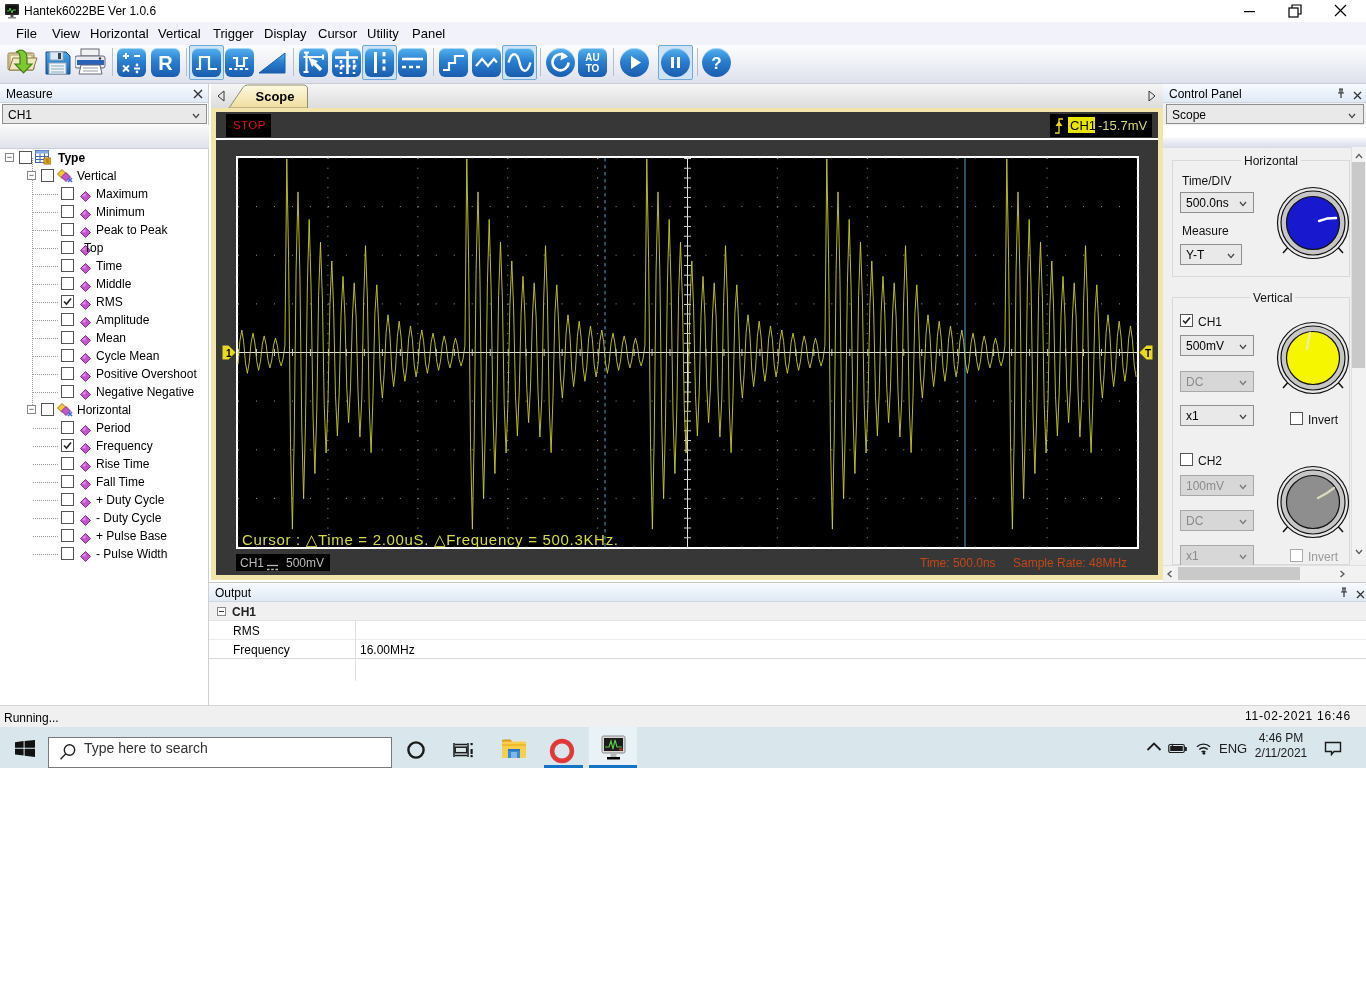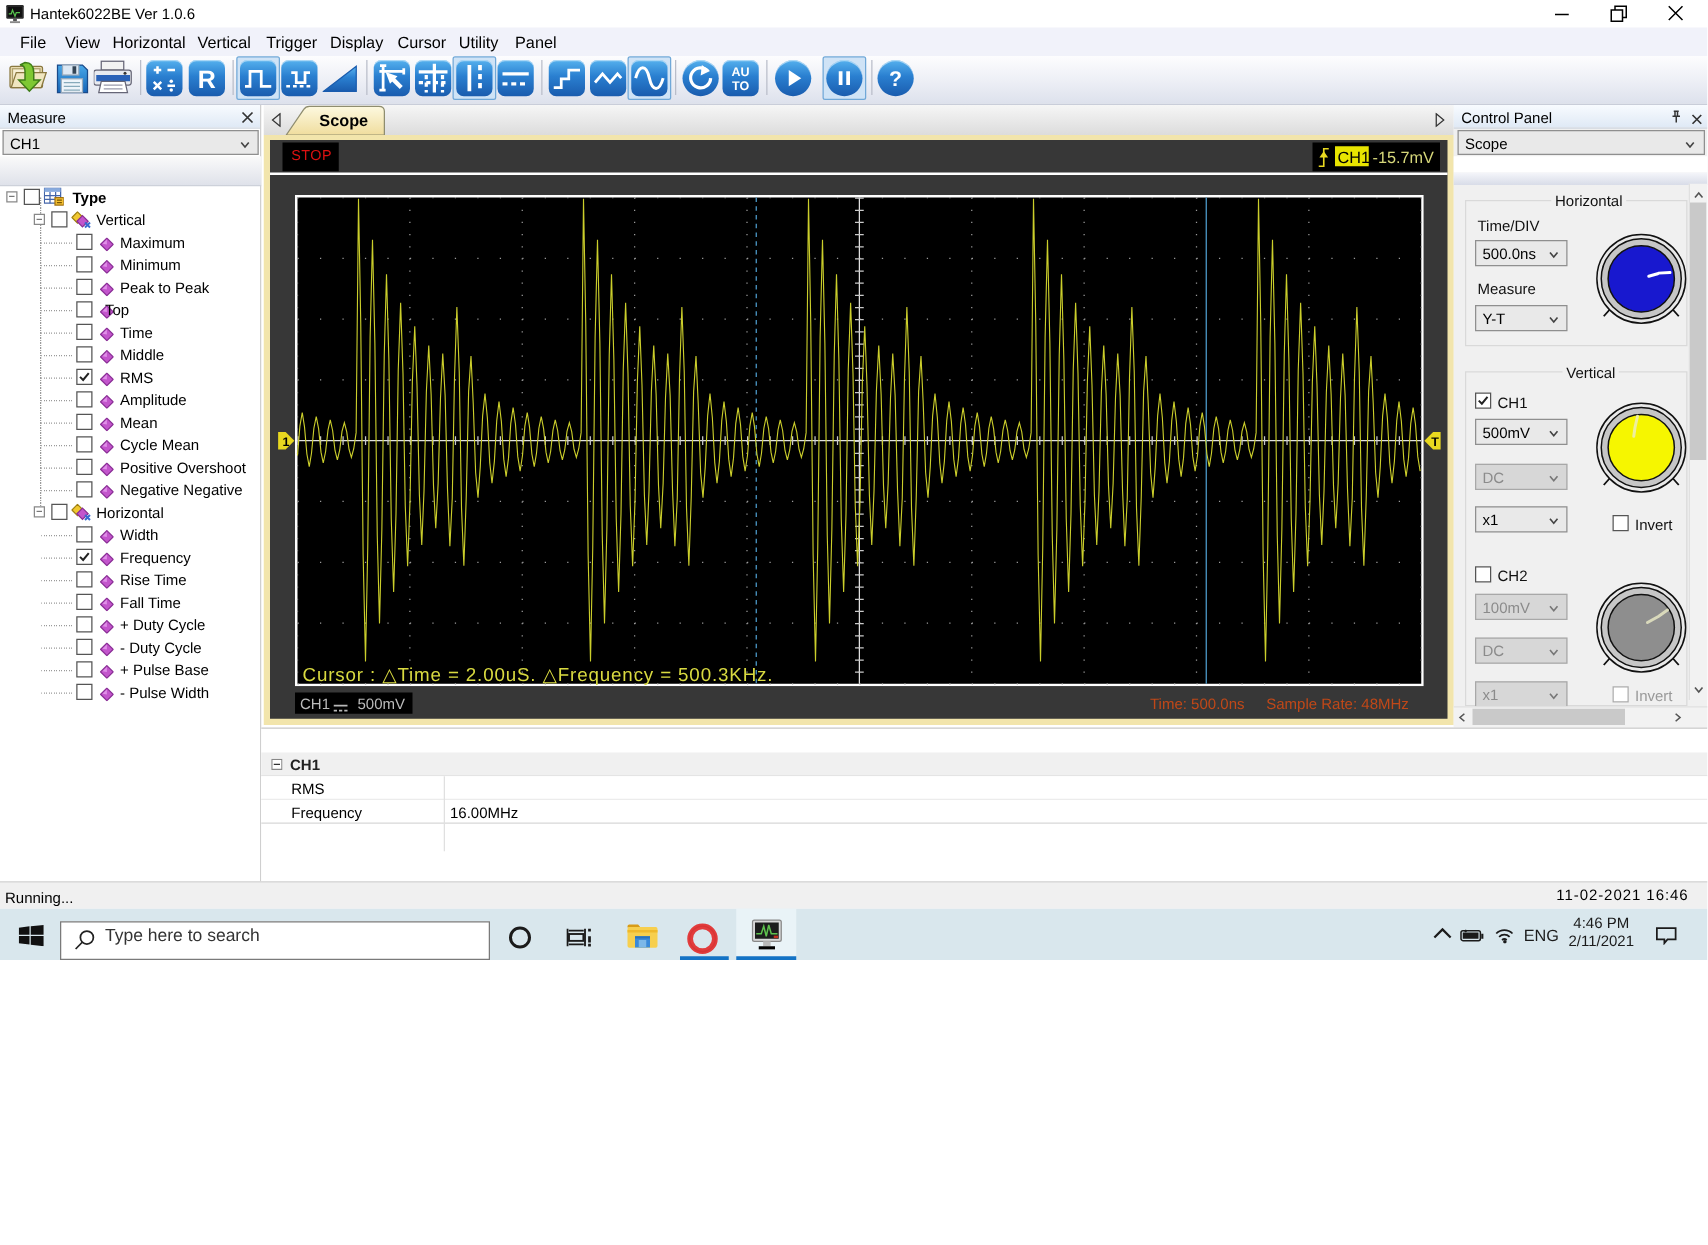--- a/index.html
+++ b/index.html
@@ -319,21 +319,21 @@
           <path d="M9 3.5 L13.5 8 L9 12.5 L4.5 8 Z" fill="#c355cc" stroke="#8a2f96"></path>
           <path d="M11 9 l4 4 M15 9 l-4 4" stroke="#3a6ad0" stroke-width="1.6"></path>
         </svg></div>
       <span class="trow" style="left:77px;top:319px">Horizontal</span>
 <div class="doth" style="left:33px;top:344px;width:26px"></div>
       <div class="cb" style="left:61px;top:337px"></div>
       <div class="abs" style="left:80px;top:338px"><svg width="11" height="11" viewBox="0 0 11 11">
           <path d="M5.5 0.5 L10.5 5.5 L5.5 10.5 L0.5 5.5 Z" fill="#c355cc" stroke="#8a2f96" stroke-width="1"></path>
           <path d="M5.5 1.5 L2 5 L5.5 5.5 Z" fill="#e090e8"></path>
         </svg></div>
-      <span class="trow" style="left:96px;top:337px">Width</span>
+      <span class="trow" style="left:96px;top:337px">Period</span>
 <div class="doth" style="left:33px;top:362px;width:26px"></div>
       <div class="cb" style="left:61px;top:355px">
         <svg width="11" height="11" viewBox="0 0 11 11" style="position:absolute;left:0px;top:0px">
           <path d="M2 5.5 L4.5 8 L9 2.5" fill="none" stroke="#222" stroke-width="1.6"></path>
         </svg>
       </div>
       <div class="abs" style="left:80px;top:356px"><svg width="11" height="11" viewBox="0 0 11 11">
           <path d="M5.5 0.5 L10.5 5.5 L5.5 10.5 L0.5 5.5 Z" fill="#c355cc" stroke="#8a2f96" stroke-width="1"></path>
           <path d="M5.5 1.5 L2 5 L5.5 5.5 Z" fill="#e090e8"></path>
         </svg></div>
@@ -491,21 +491,21 @@
 <div class="gbox" style="left:9px;top:76px;width:178px;height:117px"></div>
 <span class="glab" style="left:78px;top:70px">Horizontal</span>
 <span class="cpl" style="left:19px;top:90px">Time/DIV</span>
 <div class="combo" style="left:17px;top:108px;width:74px;height:21px">
       <span class="cv">500.0ns</span>
       <svg class="abs" style="right:6px;top:7px" width="8" height="8" viewBox="0 0 8 8">
         <path d="M1 2 L4 5.6 L7 2" fill="none" stroke="#444" stroke-width="1.3"></path>
       </svg>
     </div>
 <span class="cpl" style="left:19px;top:140px">Measure</span>
-<div class="combo" style="left:17px;top:160px;width:74px;height:21px">
+<div class="combo" style="left:17px;top:160px;width:62px;height:21px">
       <span class="cv">Y-T</span>
       <svg class="abs" style="right:6px;top:7px" width="8" height="8" viewBox="0 0 8 8">
         <path d="M1 2 L4 5.6 L7 2" fill="none" stroke="#444" stroke-width="1.3"></path>
       </svg>
     </div>
 <svg class="abs" style="left:107px;top:96px" width="86" height="86" viewBox="-43 -43 86 86">
       <path d="M-22 21 l-8 9 M22 21 l8 9" stroke="#111" stroke-width="1.5" fill="none"></path>
       <circle r="35.5" fill="#e8e8e8" stroke="#111" stroke-width="1.2"></circle>
       <circle r="32" fill="#c6c6c6" stroke="#111" stroke-width="1.2"></circle>
       <circle r="26.5" fill="#1818cf" stroke="#111" stroke-width="1.2"></circle>
@@ -587,20 +587,29 @@
 <svg class="abs" style="left:3px;top:486px" width="8" height="8" viewBox="0 0 8 8">
       <path d="M5.5 1 L2 4 L5.5 7" fill="none" stroke="#555" stroke-width="1.3"></path>
     </svg>
 <svg class="abs" style="left:175px;top:486px" width="8" height="8" viewBox="0 0 8 8">
       <path d="M2.5 1 L6 4 L2.5 7" fill="none" stroke="#555" stroke-width="1.3"></path>
     </svg>
 <div class="abs" style="left:15px;top:483px;width:122px;height:13px;background:#c9c9c9"></div>
   </div>
 
 <div id="output">
+    <div class="dockhead" style="width:1157px">
+      <span class="dh">Output</span>
+      <div class="abs" style="left:1130px;top:4px"><svg width="10" height="11" viewBox="0 0 10 11">
+          <path d="M3 1 h4 M4 1 v4 M6 1 v4 M2 5 h6 M5 5 v5" stroke="#333" stroke-width="1.2" fill="none"></path>
+        </svg></div>
+      <div class="abs" style="left:1147px;top:5px"><svg width="9" height="9" viewBox="0 0 9 9">
+          <path d="M1 1 L8 8 M8 1 L1 8" stroke="#333" stroke-width="1.3"></path>
+        </svg></div>
+    </div>
 <div class="abs" style="left:0;top:19px;width:1157px;height:19px;background:#f0f0f0;border-bottom:1px solid #e4e4e4">
       <svg class="abs" style="left:8px;top:5px" width="9" height="9" viewBox="0 0 9 9">
         <rect x="0.5" y="0.5" width="8" height="8" fill="#fff" stroke="#888"></rect>
         <path d="M2 4.5 h5" stroke="#333" stroke-width="1"></path>
       </svg>
       <span class="abs" style="left:23px;top:3px;font-size:12px;font-weight:bold;color:#222">CH1</span>
     </div>
 <div class="abs" style="left:0;top:38px;width:1157px;height:19px;background:#fff;border-bottom:1px solid #ececec">
       <span class="abs" style="left:24px;top:3px;font-size:12px">RMS</span>
       <span class="abs" style="left:151px;top:18px;font-size:12px">654mV</span>

